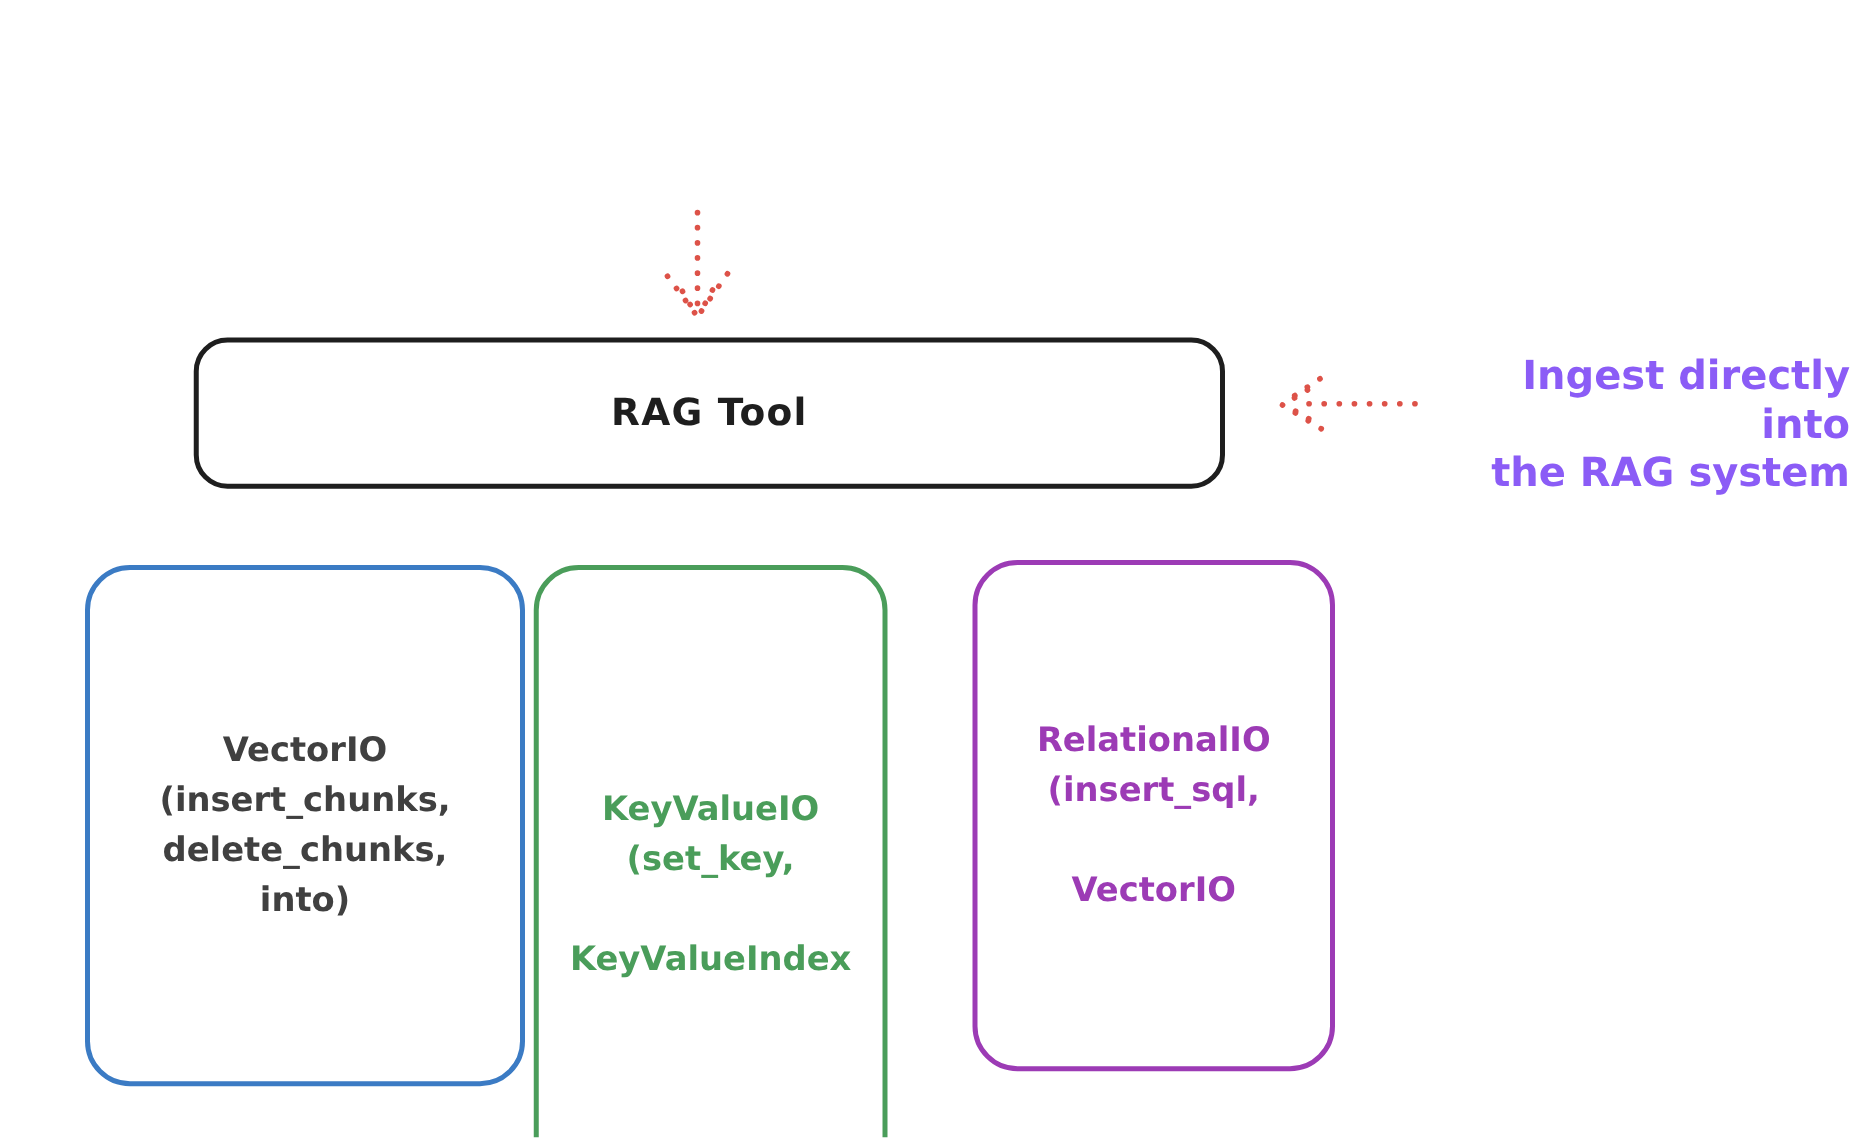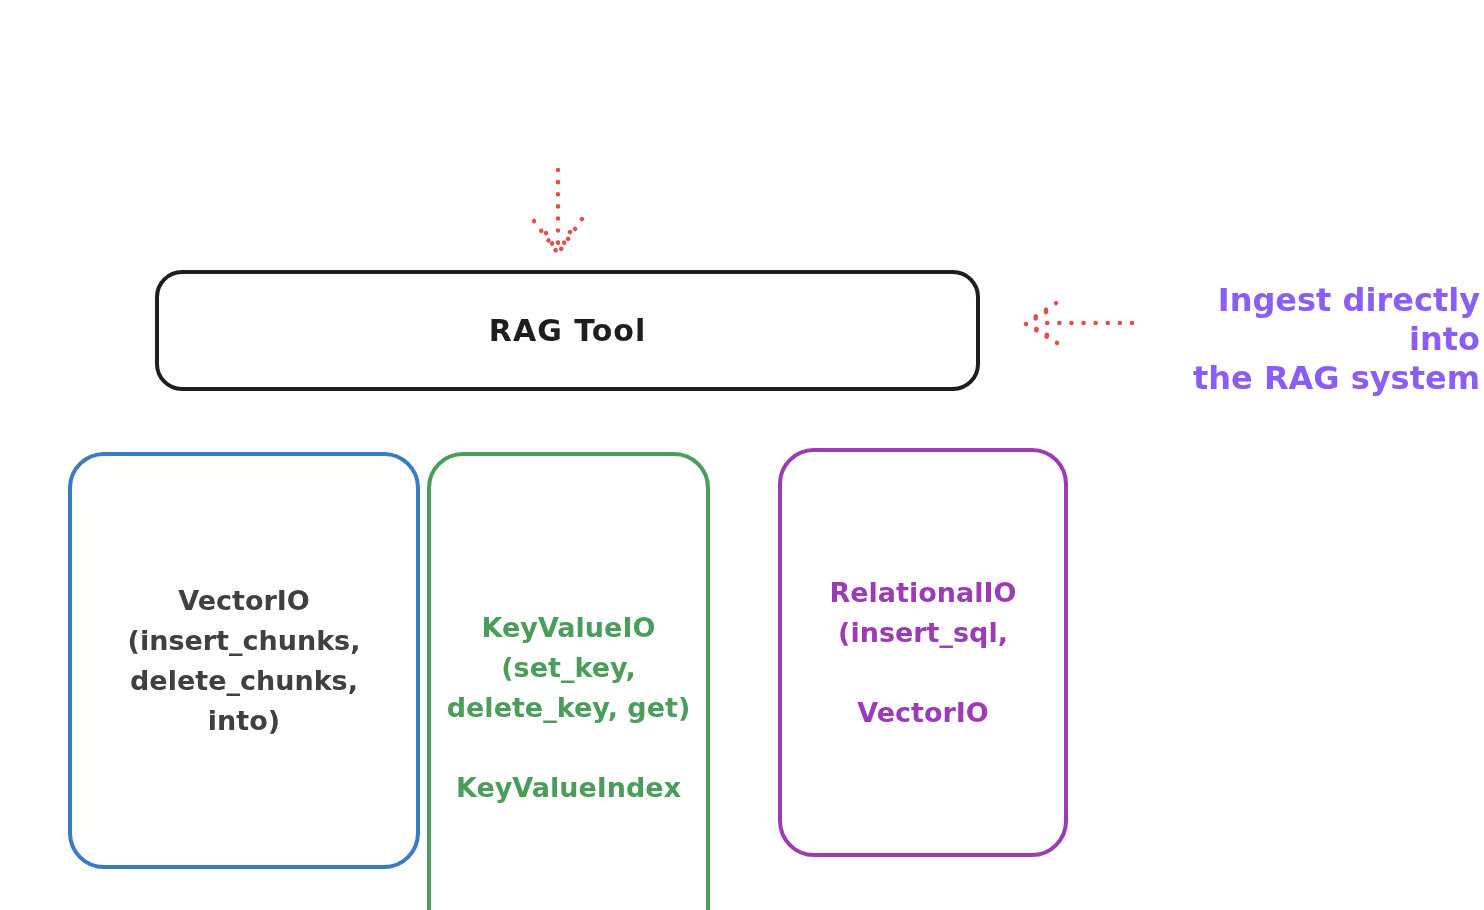--- a/index.html
+++ b/index.html
@@ -136,21 +136,20 @@
   <div class="store" id="store-vector">
     <div>VectorIO</div>
     <div>(insert_chunks,</div>
     <div>delete_chunks,</div>
     <div>into)</div>
   </div>
 
   <div class="store" id="store-keyvalue">
     <div>KeyValueIO</div>
     <div>(set_key,</div>
-    <div>delete_key, get)</div>
     <div class="index-name">KeyValueIndex</div>
   </div>
 
   <div class="store" id="store-relational">
     <div>RelationalIO</div>
     <div>(insert_sql,</div>
     <div class="index-name">VectorIO</div>
   </div>
 
 </div>

